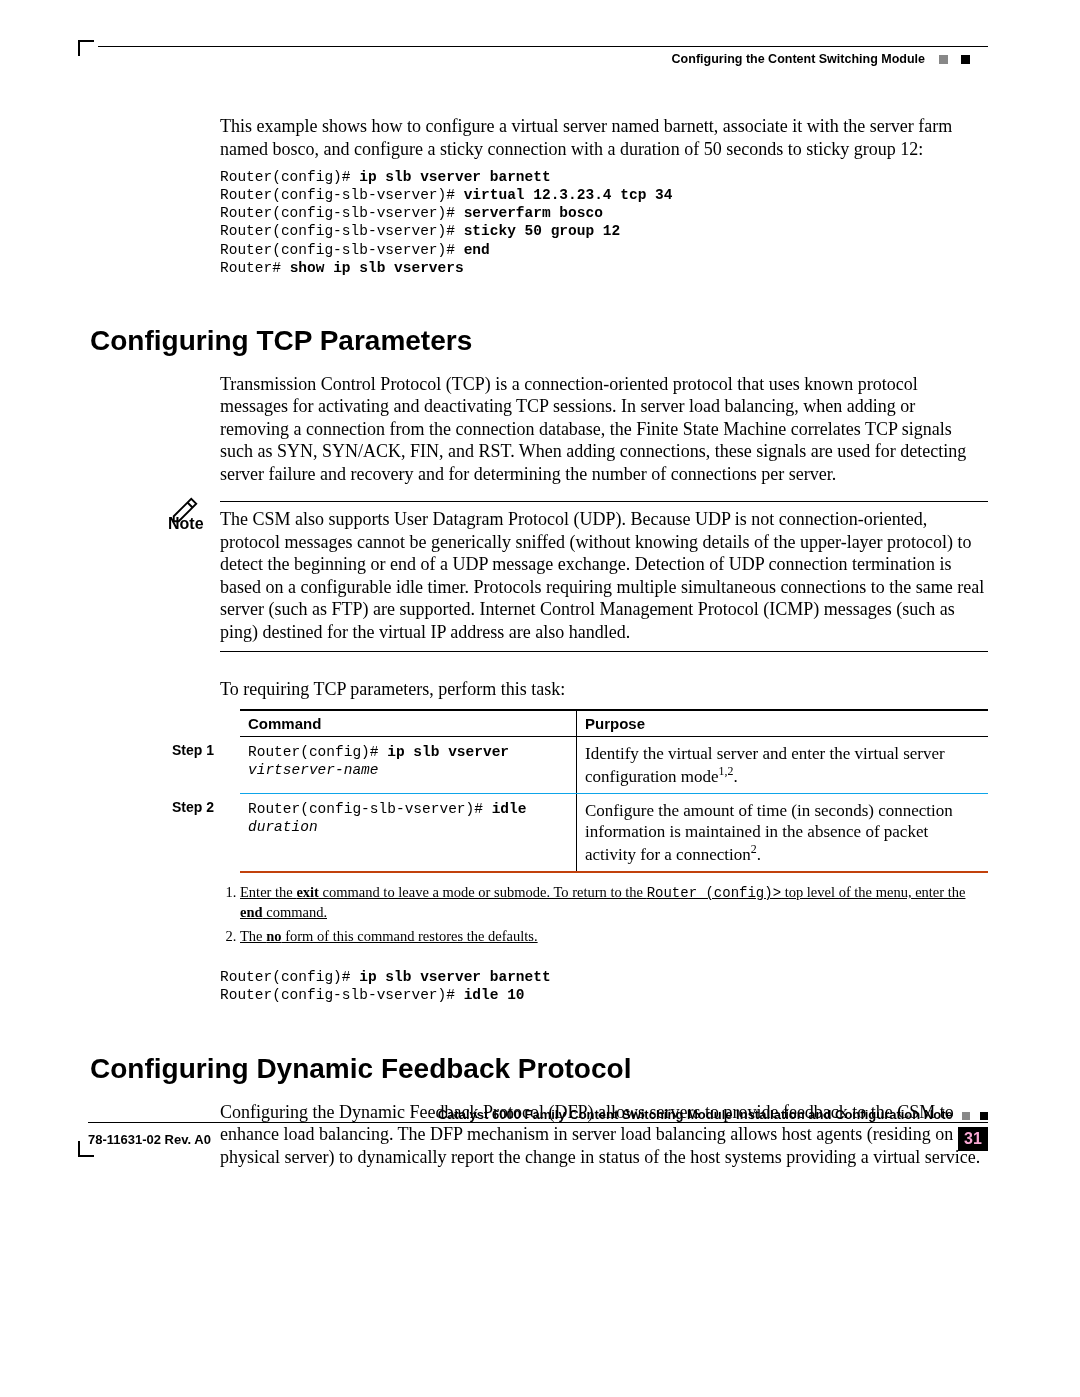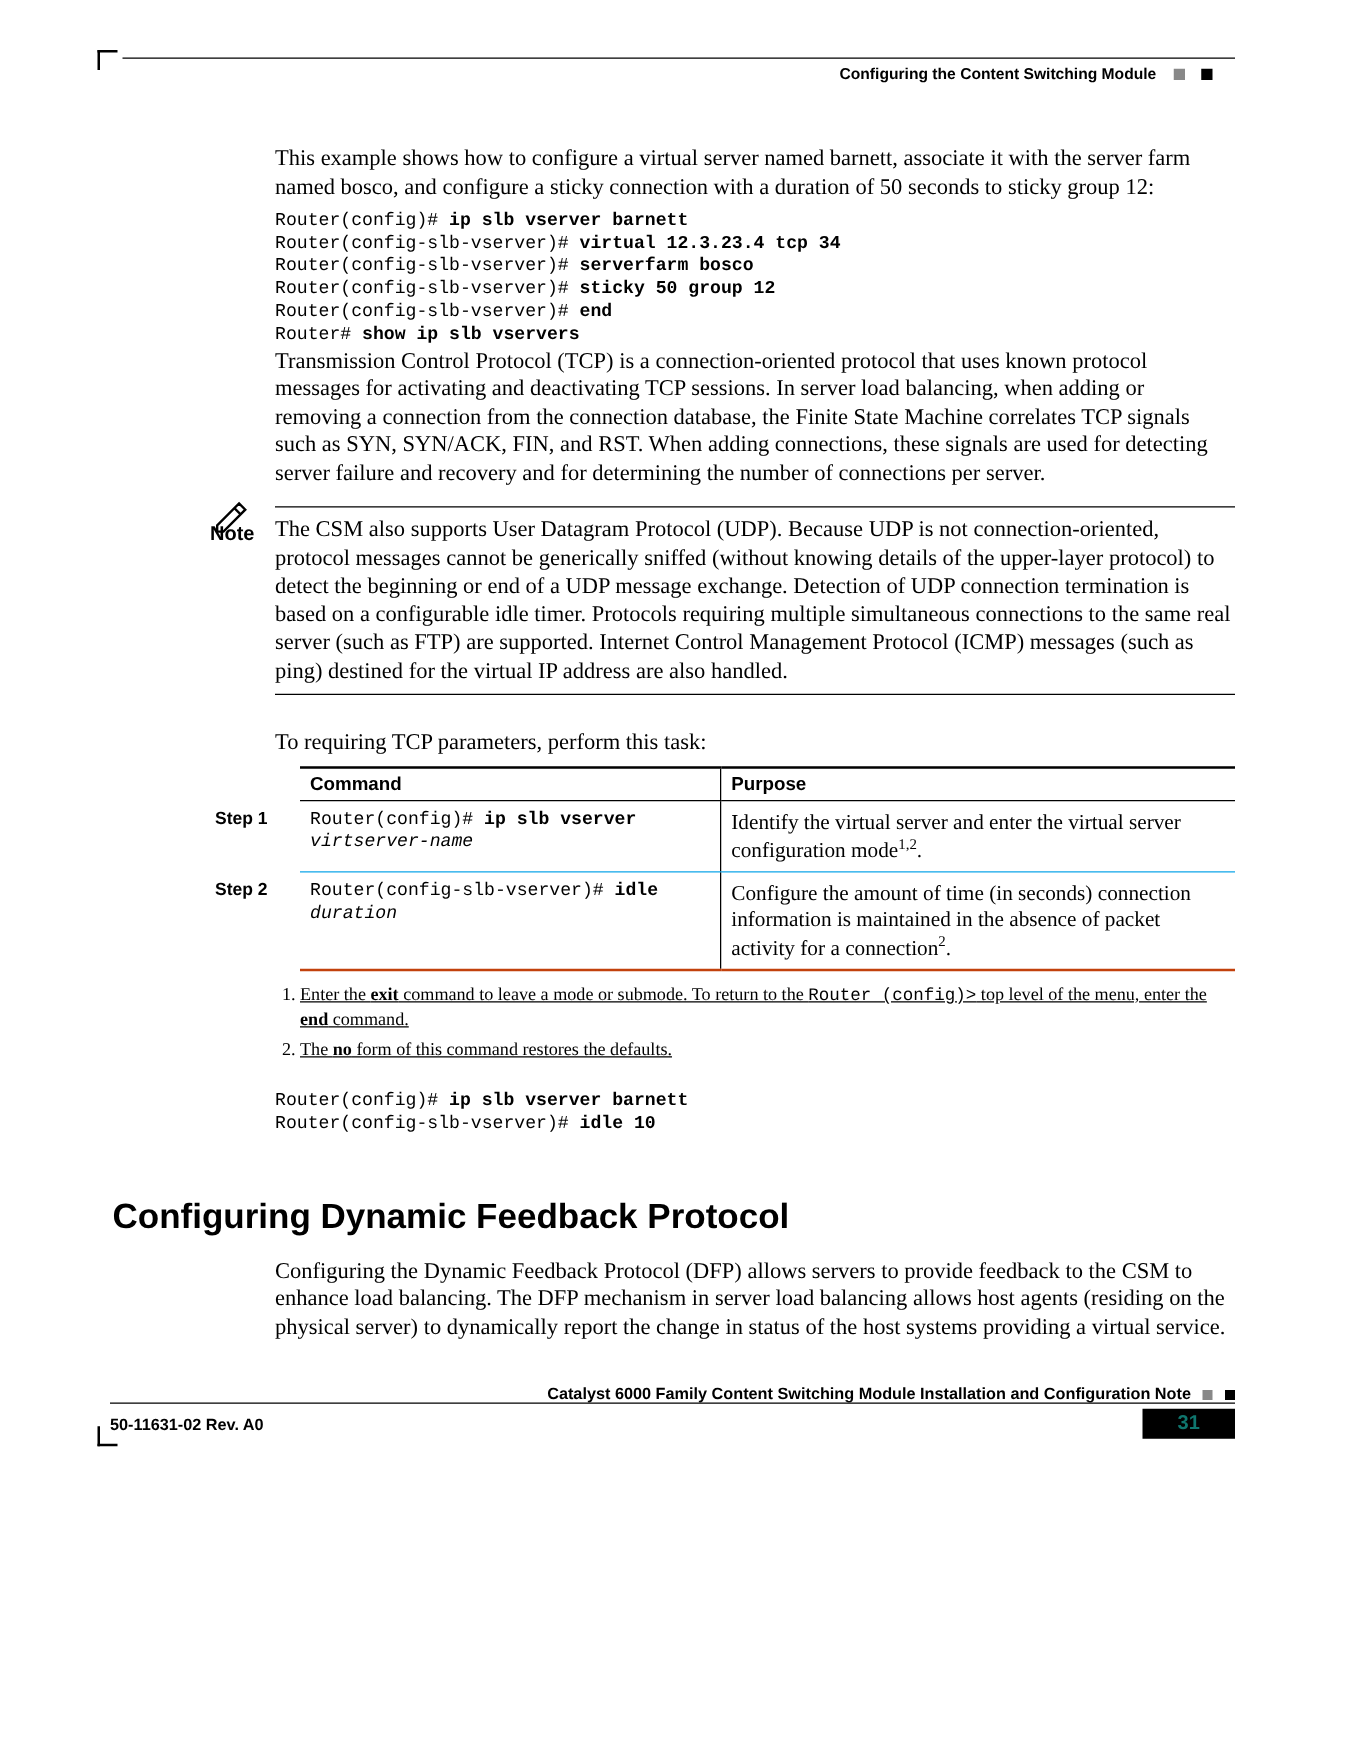--- a/index.html
+++ b/index.html
@@ -184,25 +184,25 @@
     margin-top: 2px;
   }
   .docnum {
     font-family: Arial, Helvetica, sans-serif;
     font-weight: bold;
     font-size: 13px;
   }
   .pagenum {
     display: inline-block;
     background: #000;
-    color: #0f766e;
+    color: #f9a8d4;
     font-family: Arial, Helvetica, sans-serif;
     font-weight: bold;
     font-size: 16px;
-    padding: 3px 22px;
+    padding: 3px 0;
     min-width: 30px;
     text-align: center;
   }
   .footer-title .sq {
     display: inline-block;
     width: 8px; height: 8px;
     background: #000;
     margin-left: 6px;
     vertical-align: middle;
   }
@@ -225,20 +225,21 @@
     <div class="body-indent">
       <p class="body">This example shows how to configure a virtual server named barnett, associate it with the server farm named bosco, and configure a sticky connection with a duration of 50 seconds to sticky group 12:</p>
       <pre class="code"><span>Router(config)# </span><b>ip slb vserver barnett</b>
 <span>Router(config-slb-vserver)# </span><b>virtual 12.3.23.4 tcp 34</b>
 <span>Router(config-slb-vserver)# </span><b>serverfarm bosco</b>
 <span>Router(config-slb-vserver)# </span><b>sticky 50 group 12</b>
 <span>Router(config-slb-vserver)# </span><b>end</b>
 <span>Router# </span><b>show ip slb vservers</b></pre>
     </div>
 
+    <h2 class="section">Configuring TCP Parameters</h2>
 
     <div class="body-indent">
       <p class="body">Transmission Control Protocol (TCP) is a connection-oriented protocol that uses known protocol messages for activating and deactivating TCP sessions. In server load balancing, when adding or removing a connection from the connection database, the Finite State Machine correlates TCP signals such as SYN, SYN/ACK, FIN, and RST. When adding connections, these signals are used for detecting server failure and recovery and for determining the number of connections per server.</p>
     </div>
 
     <div class="note-block">
       <div class="note-icon">
         <svg viewBox="0 0 24 24">
             <path d="M3 17 L17 3 L21 7 L7 21 L3 21 Z" fill="none" stroke="#000" stroke-width="1.5"></path>
             <path d="M14 6 L18 10" stroke="#000" stroke-width="1.5"></path>
@@ -296,17 +297,17 @@
   </div>
 
   <div class="footer">
     <div class="footer-title">
       <span>Catalyst 6000 Family Content Switching Module Installation and Configuration Note</span>
       <span class="sq light"></span>
       <span class="sq"></span>
     </div>
     <div class="footer-rule"></div>
     <div class="footer-row">
-      <span class="docnum">50-11631-02 Rev. A0</span>
+      <span class="docnum">78-11631-02 Rev. A0</span>
       <span class="pagenum">31</span>
     </div>
   </div>
 </div>
 
 </body></html>

